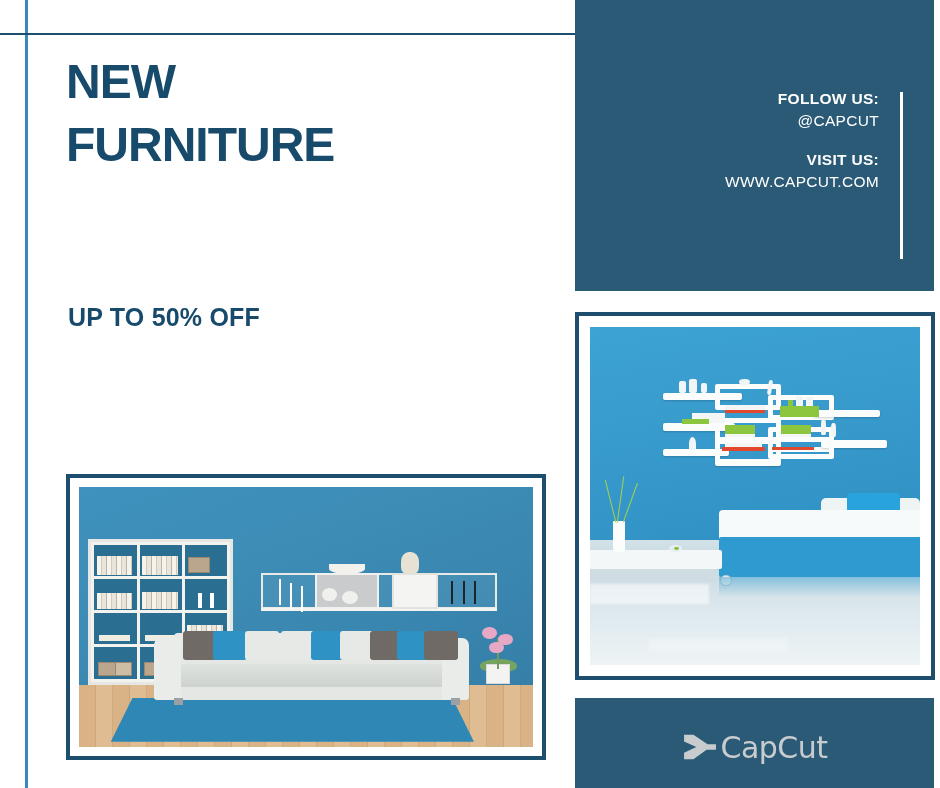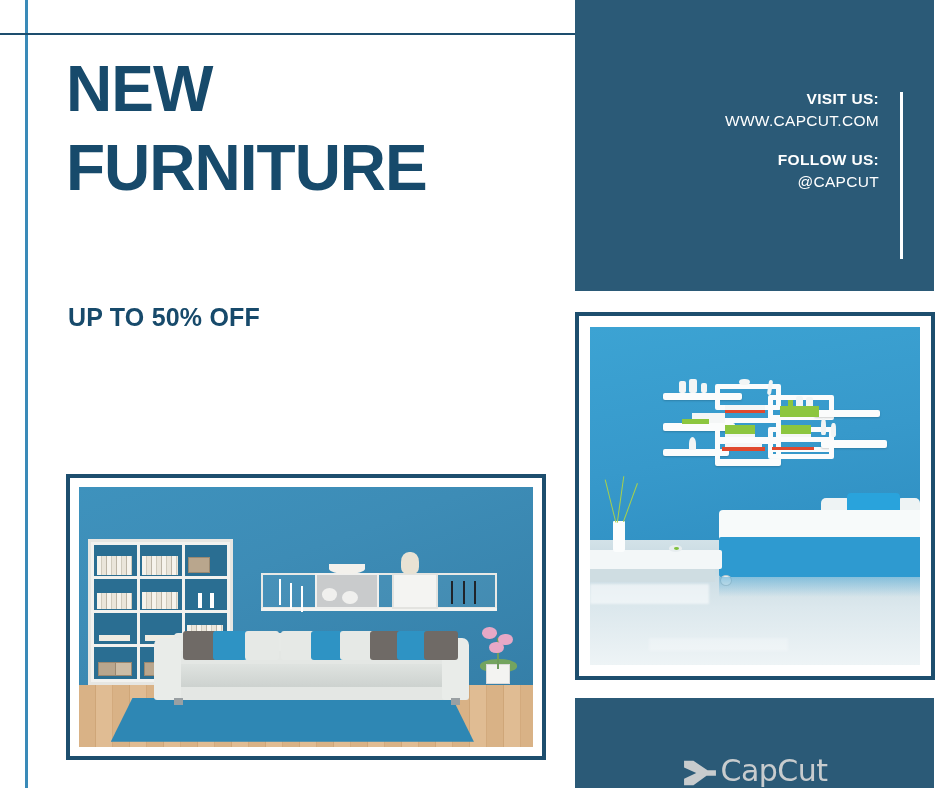--- a/index.html
+++ b/index.html
@@ -16,21 +16,21 @@
   .v-rule{position:absolute;left:25px;top:0;width:3px;height:788px;background:#3a8ab8;}
   .h-rule{position:absolute;left:0;top:33px;width:862px;height:2px;background:#1d4e6e;}
 
   
   .left{position:absolute;left:0;top:0;width:575px;height:788px;}
 
   .headline{
     position:absolute;left:66px;top:58px;width:470px;
     color:#174a6b;
     font-weight:700;
-    font-size:64px;
+    font-size:48px;
     line-height:0.98;
     letter-spacing:-1px;
     text-transform:uppercase;
   }
   .headline .l1{display:block;}
   .headline .l2{display:block;margin-top:16px;}
 
   .subhead{
     position:absolute;left:68px;top:238px;
     font-family:"Liberation Serif",serif;
@@ -91,21 +91,21 @@
     line-height:1.42;
     letter-spacing:0.3px;
   }
   .contact-block .grp{margin-bottom:17px;}
   .contact-block .grp:last-child{margin-bottom:0;}
   .contact-block .val{font-weight:500;}
   .contact-rule{position:absolute;left:900px;top:92px;width:3px;height:167px;background:#ffffff;}
 
   .logo-wrap{
     position:absolute;inset:0;
-    display:flex;align-items:flex-end;justify-content:center;gap:1px;margin-top:8px;
+    display:flex;align-items:center;justify-content:center;gap:1px;margin-top:8px;
   }
   .logo-mark{width:38px;height:30px;display:block;}
   .logo-text{
     color:#c8ccce;font-size:30px;font-weight:400;letter-spacing:-0.5px;
     font-family:"DejaVu Sans",sans-serif;
   }
 
   
   .lr-wall{position:absolute;left:0;top:0;width:100%;height:76%;
     background:linear-gradient(160deg,#3e92bd 0%,#3d8cb6 40%,#357fa8 100%);}
@@ -284,26 +284,26 @@
         <div class="lr-flo" style="right:8%;top:54%;"></div>
         <div class="lr-flo" style="right:4.5%;top:56.5%;"></div>
         <div class="lr-flo" style="right:6.5%;top:59.5%;"></div>
       </div>
     </div>
   </div>
 
   <div class="panel contact">
     <div class="contact-block">
       <div class="grp">
+        <div>FOLLOW US:</div>
+        <div class="val">@CAPCUT</div>
+      </div>
+      <div class="grp">
         <div>VISIT US:</div>
         <div class="val">WWW.CAPCUT.COM</div>
-      </div>
-      <div class="grp">
-        <div>FOLLOW US:</div>
-        <div class="val">@CAPCUT</div>
       </div>
     </div>
   </div>
   <div class="contact-rule"></div>
 
   <div class="frame side">
     <div class="photo">
       <div class="bd-wall"></div>
       <div class="bd-floor"></div>
 

